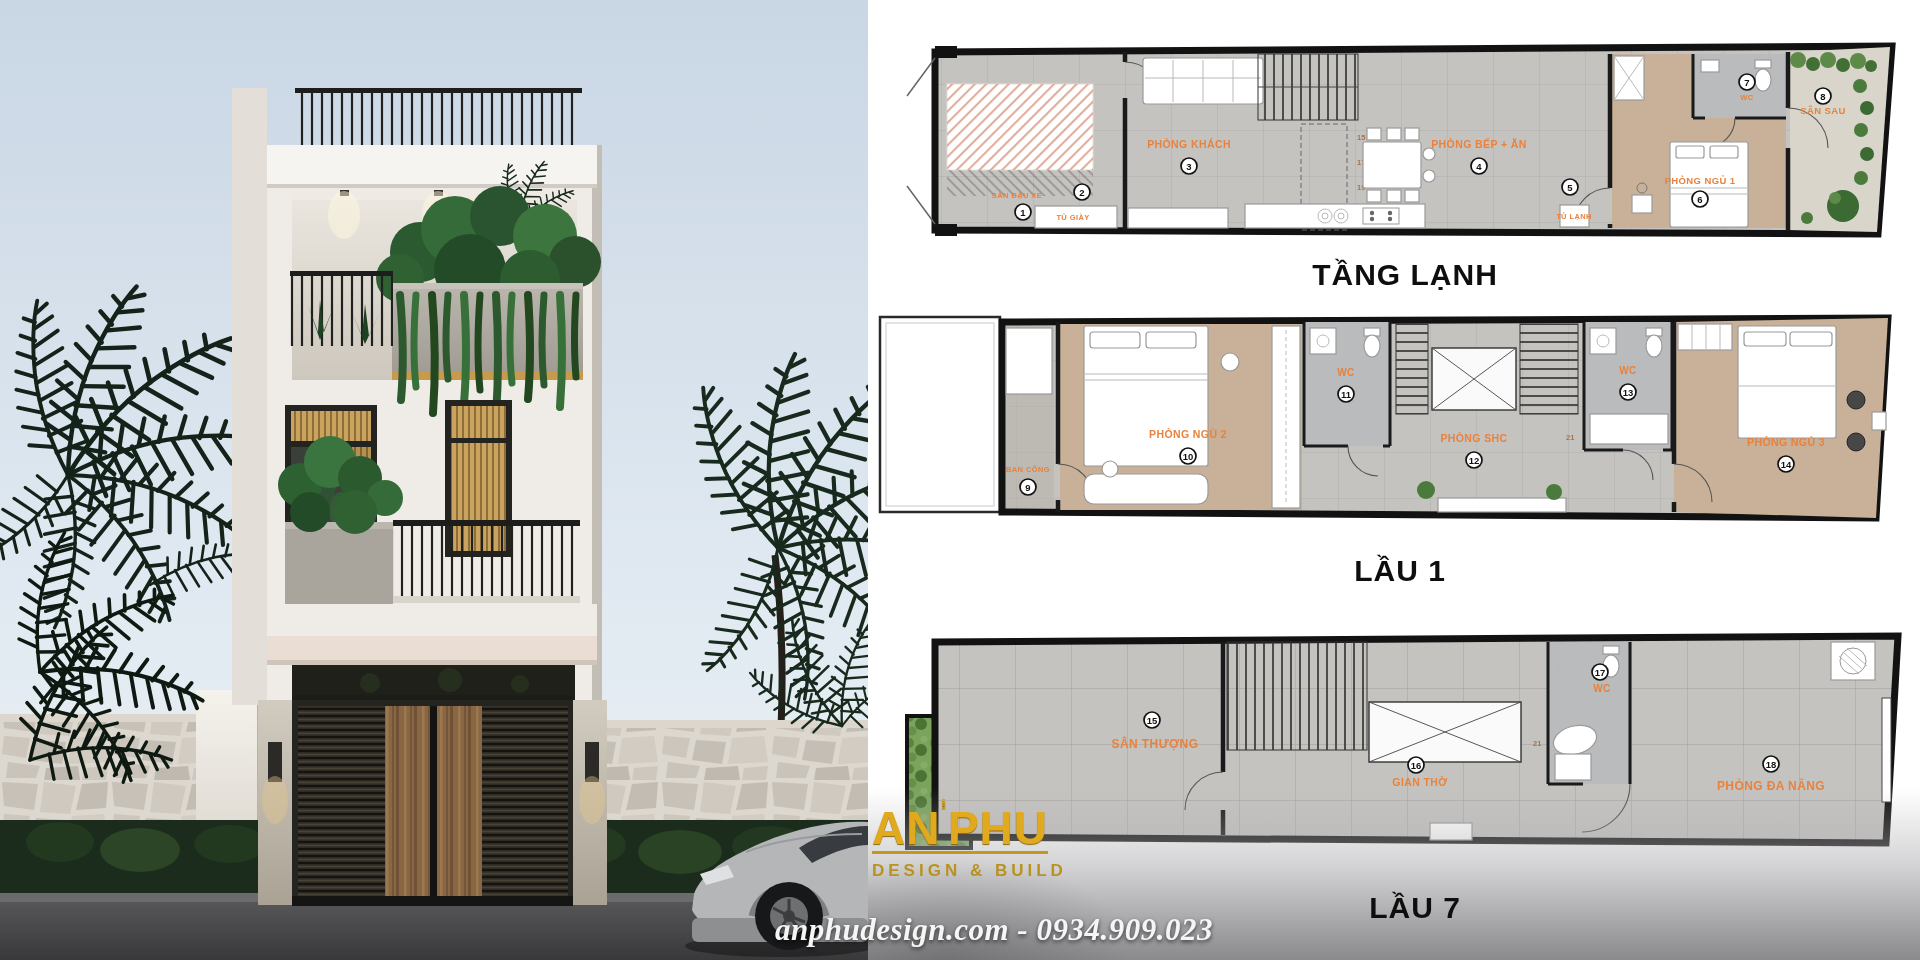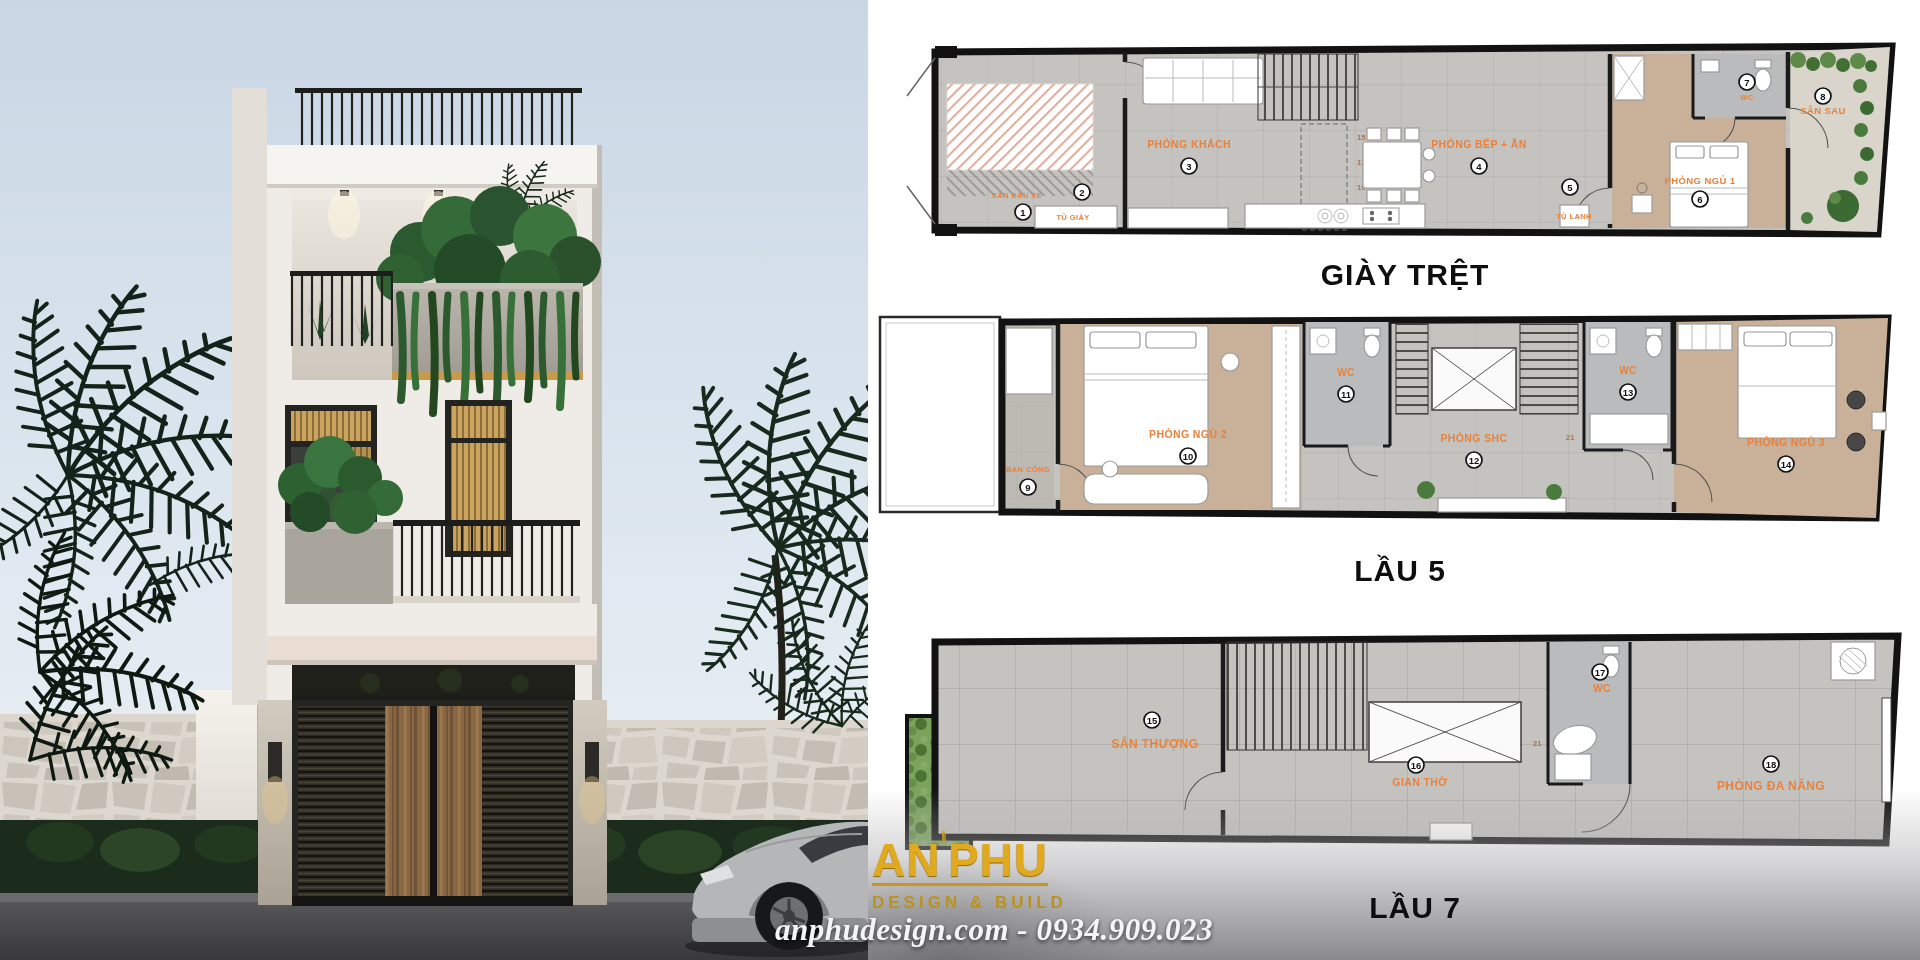--- a/index.html
+++ b/index.html
@@ -27,21 +27,21 @@
   .stairnum{fill:#b07040;font:bold 7.5px "Liberation Sans",sans-serif;}
 
   
   .palmL{stroke:#14231a;stroke-width:2.6;fill:none;stroke-linecap:round;}
   .palmL2{stroke:#0e1a11;stroke-width:2.8;fill:none;stroke-linecap:round;}
   .palmR{stroke:#182a1d;stroke-width:2.6;fill:none;stroke-linecap:round;}
 
   
   .plan-title{position:absolute;width:210px;text-align:center;font-weight:700;
               font-size:30px;color:#0e0e0e;letter-spacing:1px;}
-  .logo{position:absolute;left:872px;top:792px;width:176px;}
+  .logo{position:absolute;left:872px;top:760px;width:176px;}
   .logo-row{display:flex;align-items:flex-end;justify-content:center;gap:1px;}
   .logo-word{font-size:46px;font-weight:700;color:#e0a91e;line-height:.85;
              text-shadow:0 1px 1px #8a6710;letter-spacing:1px;}
   .logo-rule{height:3px;background:#c8961a;margin-top:3px;}
   .logo-tagline{font-size:17px;font-weight:700;letter-spacing:4px;color:#b9921f;
                 text-align:left;margin-top:7px;white-space:nowrap;}
   .contact{position:absolute;left:774px;top:912px;width:440px;text-align:center;
            font-family:"Liberation Serif",serif;font-style:italic;font-weight:700;
            font-size:31px;color:#f5f5f5;letter-spacing:.5px;
            text-shadow:0 2px 4px rgba(0,0,0,.65);}
@@ -689,22 +689,22 @@
   <text class="rlabel rwc" x="699" y="60">WC</text>
   <g>
       <circle class="numc" cx="868" cy="132" r="8"></circle>
       <text class="numt" x="868" y="135.5">18</text>
     </g>
   <text class="rlabel" style="font-size:12px" x="868" y="158">PHÒNG ĐA NĂNG</text>
 </svg>
 
 <div class="panel-fade"></div>
 
-<div class="plan-title" style="left:1300px;top:258px">GIÀY TRỆT</div>
-<div class="plan-title" style="left:1295px;top:554px">LẦU 5</div>
+<div class="plan-title" style="left:1300px;top:258px">TẦNG LẠNH</div>
+<div class="plan-title" style="left:1295px;top:554px">LẦU 1</div>
 <div class="plan-title" style="left:1310px;top:891px">LẦU 7</div>
 
 <div class="logo">
   <div class="logo-row">
     <span class="logo-word">AN</span>
     <svg width="38" height="88" viewBox="0 0 38 88">
       <path d="M8,26 Q2,20 1,12 M8,34 Q3,30 2,24 M8,42 Q4,40 3,34" stroke="#b5891c" stroke-width="1.5" fill="none"></path>
       <line x1="17" y1="0" x2="17" y2="8" stroke="#c8961a" stroke-width="2"></line>
       <rect x="8" y="6" width="18" height="74" fill="url(#gGold)"></rect>
       <rect x="26" y="30" width="6" height="50" fill="#d9a81f"></rect>

